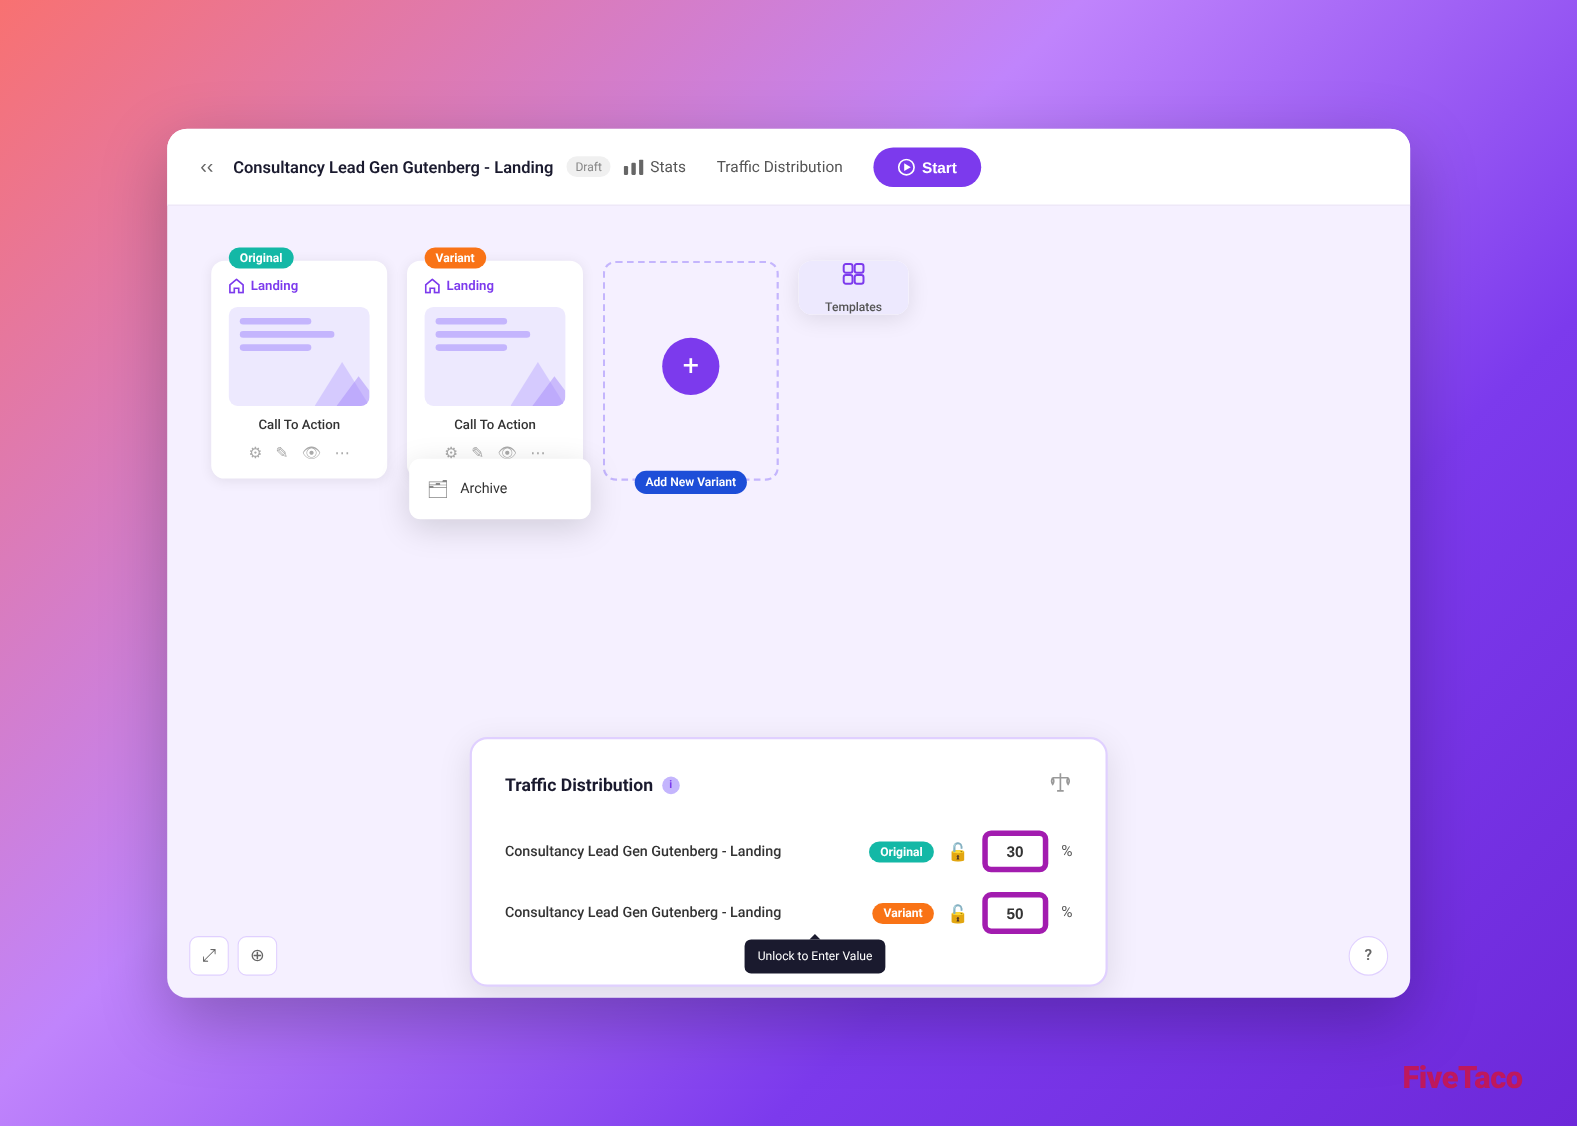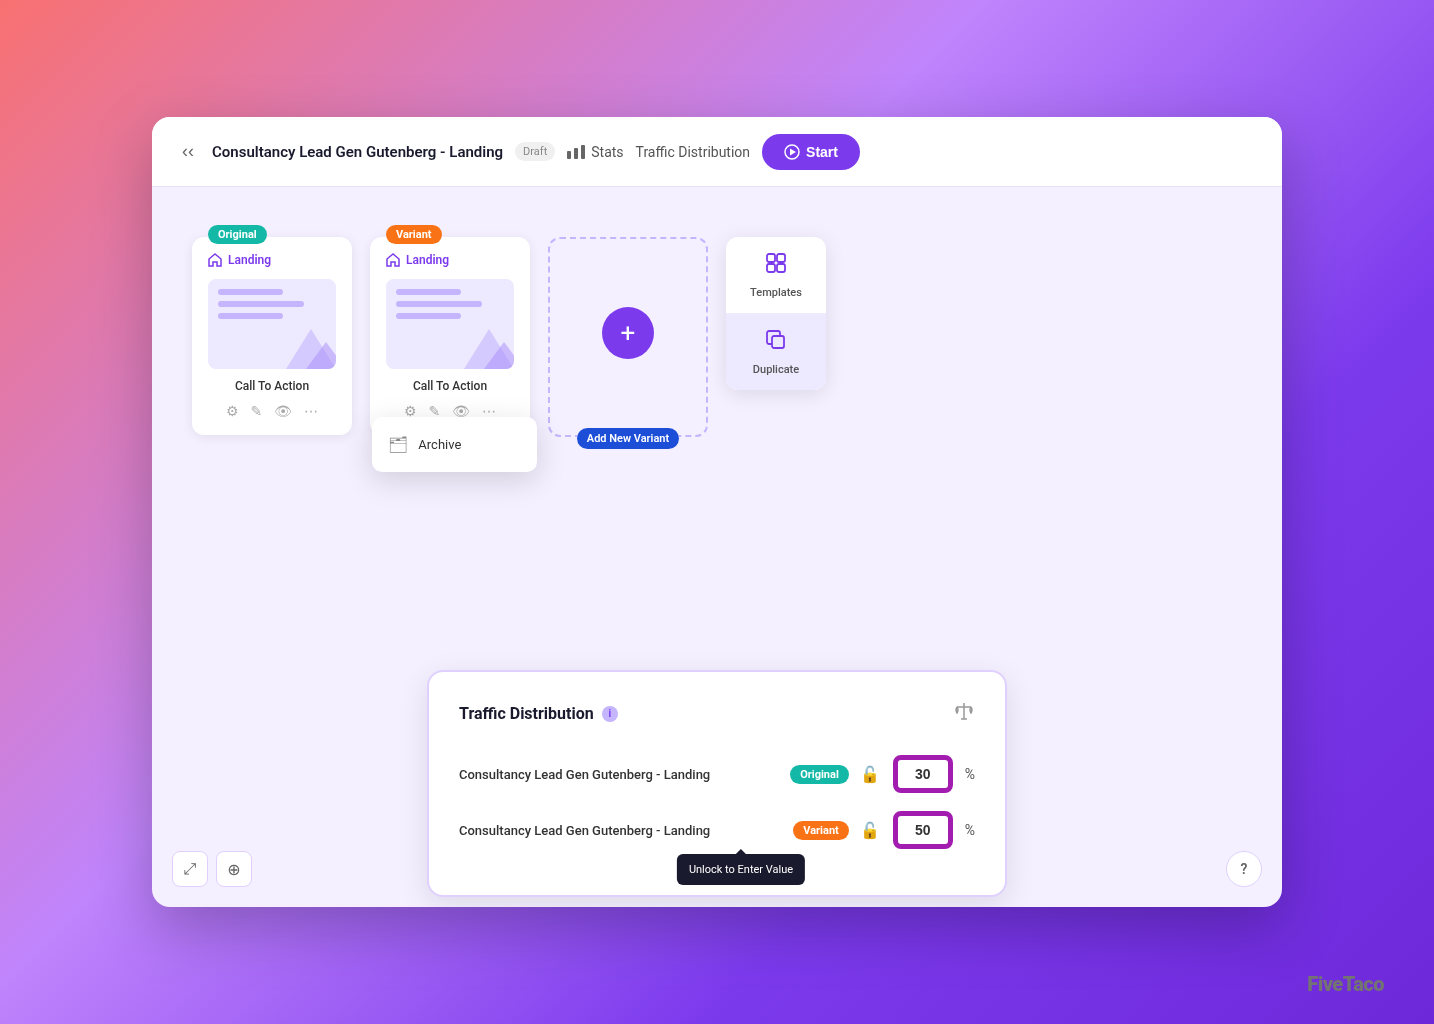--- a/index.html
+++ b/index.html
@@ -67,21 +67,21 @@
       flex: 1;
       text-align: center;
       font-size: 16px;
       font-weight: 700;
       color: #1a1a2e;
     }
 
     .header-right {
       display: flex;
       align-items: center;
-      gap: 12px;
+      gap: 28px;
     }
 
     .header-stats {
       display: flex;
       align-items: center;
       gap: 6px;
       font-size: 14px;
       color: #555;
       cursor: pointer;
     }
@@ -245,21 +245,20 @@
     .templates-panel {
       background: #fff;
       border-radius: 12px;
       width: 100px;
       box-shadow: 0 4px 20px rgba(0,0,0,0.1);
       margin-top: 20px;
       overflow: hidden;
     }
 
     .templates-item {
-      padding: 14px;
       display: flex;
       flex-direction: column;
       align-items: center;
       gap: 6px;
       border-bottom: 1px solid #f0eafa;
       cursor: pointer;
     }
 
     .templates-item:last-child {
       border-bottom: none;
@@ -466,22 +465,22 @@
       color: #666;
       font-size: 14px;
       font-weight: 600;
     }
 
     
     .branding {
       position: absolute;
       bottom: 28px;
       right: 50px;
-      color: #737373;
-      font-size: 20px;
+      color: #be185d;
+      font-size: 28px;
       font-weight: 900;
       letter-spacing: -0.5px;
     }
 
     
     .preview-mountain {
       position: absolute;
       bottom: 0;
       right: 0;
       width: 50px;
@@ -596,29 +595,20 @@
           <div class="templates-item-icon">
             <svg width="24" height="24" viewBox="0 0 24 24">
               <rect x="3" y="3" width="8" height="8" rx="2" fill="none" stroke="#7c3aed" stroke-width="1.8"></rect>
               <rect x="13" y="3" width="8" height="8" rx="2" fill="none" stroke="#7c3aed" stroke-width="1.8"></rect>
               <rect x="3" y="13" width="8" height="8" rx="2" fill="none" stroke="#7c3aed" stroke-width="1.8"></rect>
               <rect x="13" y="13" width="8" height="8" rx="2" fill="none" stroke="#7c3aed" stroke-width="1.8"></rect>
             </svg>
           </div>
           <span class="templates-item-label">Templates</span>
         </div>
-        <div class="templates-item" style="background:#ede9fe;">
-          <div class="templates-item-icon">
-            <svg width="24" height="24" viewBox="0 0 24 24">
-              <rect x="8" y="8" width="12" height="12" rx="2" fill="none" stroke="#7c3aed" stroke-width="1.8"></rect>
-              <path d="M8 16H5a2 2 0 01-2-2V5a2 2 0 012-2h9a2 2 0 012 2v3" fill="none" stroke="#7c3aed" stroke-width="1.8"></path>
-            </svg>
-          </div>
-          <span class="templates-item-label">Duplicate</span>
-        </div>
       </div>
 
     </div>
 
     <div class="context-menu">
       <div class="context-menu-item">
         <span class="context-menu-icon">🗂</span>
         <span>Archive</span>
       </div>
     </div>

